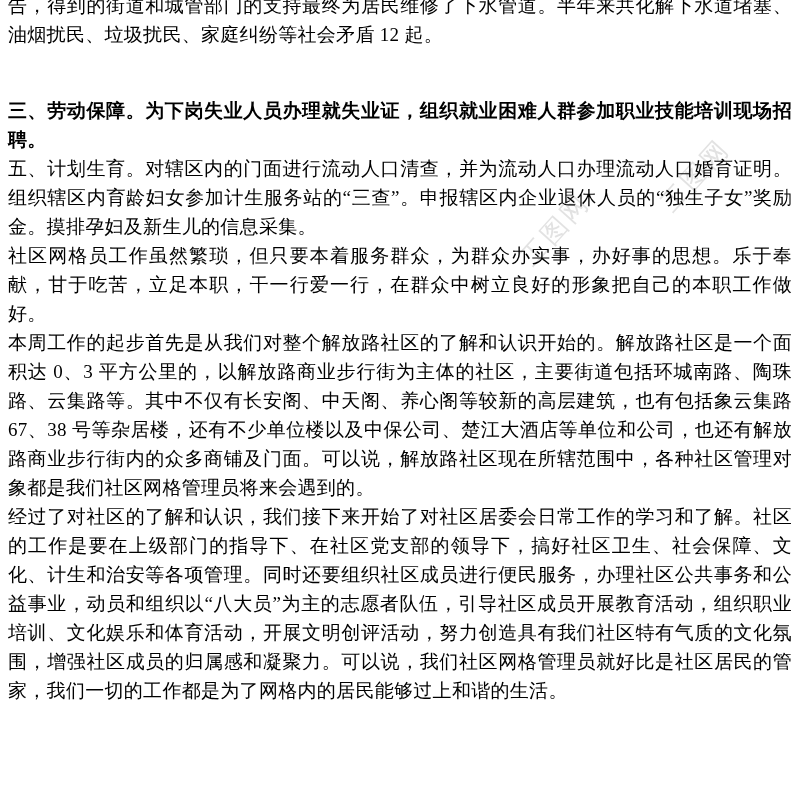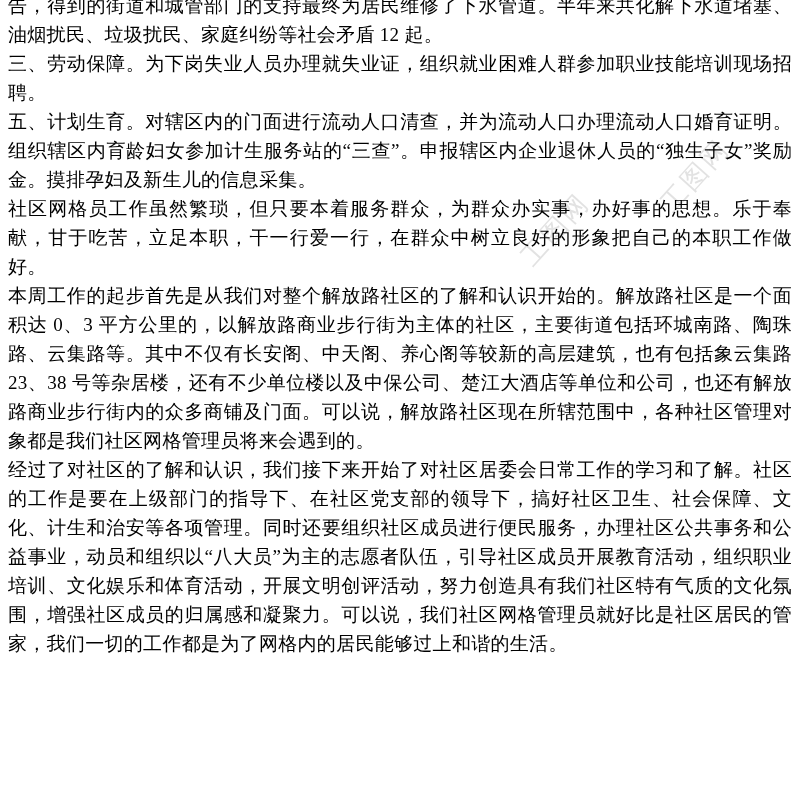--- a/index.html
+++ b/index.html
@@ -24,21 +24,22 @@
     line-height: 29px;
     text-align: justify;
     text-justify: inter-ideograph;
     letter-spacing: 0.3px;
   }
   .para {
     margin: 0;
     padding: 0;
   }
   .bold {
-    font-weight: normal;
+    font-weight: bold;
+    margin-top: 47px;
   }
   .watermark {
     position: absolute;
     z-index: 1;
     color: rgba(190, 190, 190, 0.45);
     font-family: "Liberation Sans", "DejaVu Sans", sans-serif;
     font-size: 26px;
     letter-spacing: 3px;
     transform: rotate(-48deg);
     white-space: nowrap;
@@ -52,15 +53,15 @@
 <body>
 
 <div class="watermark wm1">工图网</div>
 <div class="watermark wm2">工图网</div>
 
 <div class="doc">
   <p class="para">告，得到的街道和城管部门的支持最终为居民维修了下水管道。半年来共化解下水道堵塞、油烟扰民、垃圾扰民、家庭纠纷等社会矛盾 12 起。</p>
   <p class="para bold">三、劳动保障。为下岗失业人员办理就失业证，组织就业困难人群参加职业技能培训现场招聘。</p>
   <p class="para">五、计划生育。对辖区内的门面进行流动人口清查，并为流动人口办理流动人口婚育证明。组织辖区内育龄妇女参加计生服务站的“三查”。申报辖区内企业退休人员的“独生子女”奖励金。摸排孕妇及新生儿的信息采集。</p>
   <p class="para">社区网格员工作虽然繁琐，但只要本着服务群众，为群众办实事，办好事的思想。乐于奉献，甘于吃苦，立足本职，干一行爱一行，在群众中树立良好的形象把自己的本职工作做好。</p>
-  <p class="para">本周工作的起步首先是从我们对整个解放路社区的了解和认识开始的。解放路社区是一个面积达 0、3 平方公里的，以解放路商业步行街为主体的社区，主要街道包括环城南路、陶珠路、云集路等。其中不仅有长安阁、中天阁、养心阁等较新的高层建筑，也有包括象云集路 23、38 号等杂居楼，还有不少单位楼以及中保公司、楚江大酒店等单位和公司，也还有解放路商业步行街内的众多商铺及门面。可以说，解放路社区现在所辖范围中，各种社区管理对象都是我们社区网格管理员将来会遇到的。</p>
+  <p class="para">本周工作的起步首先是从我们对整个解放路社区的了解和认识开始的。解放路社区是一个面积达 0、3 平方公里的，以解放路商业步行街为主体的社区，主要街道包括环城南路、陶珠路、云集路等。其中不仅有长安阁、中天阁、养心阁等较新的高层建筑，也有包括象云集路 67、38 号等杂居楼，还有不少单位楼以及中保公司、楚江大酒店等单位和公司，也还有解放路商业步行街内的众多商铺及门面。可以说，解放路社区现在所辖范围中，各种社区管理对象都是我们社区网格管理员将来会遇到的。</p>
   <p class="para">经过了对社区的了解和认识，我们接下来开始了对社区居委会日常工作的学习和了解。社区的工作是要在上级部门的指导下、在社区党支部的领导下，搞好社区卫生、社会保障、文化、计生和治安等各项管理。同时还要组织社区成员进行便民服务，办理社区公共事务和公益事业，动员和组织以“八大员”为主的志愿者队伍，引导社区成员开展教育活动，组织职业培训、文化娱乐和体育活动，开展文明创评活动，努力创造具有我们社区特有气质的文化氛围，增强社区成员的归属感和凝聚力。可以说，我们社区网格管理员就好比是社区居民的管家，我们一切的工作都是为了网格内的居民能够过上和谐的生活。</p>
 </div>
 
 </body></html>

